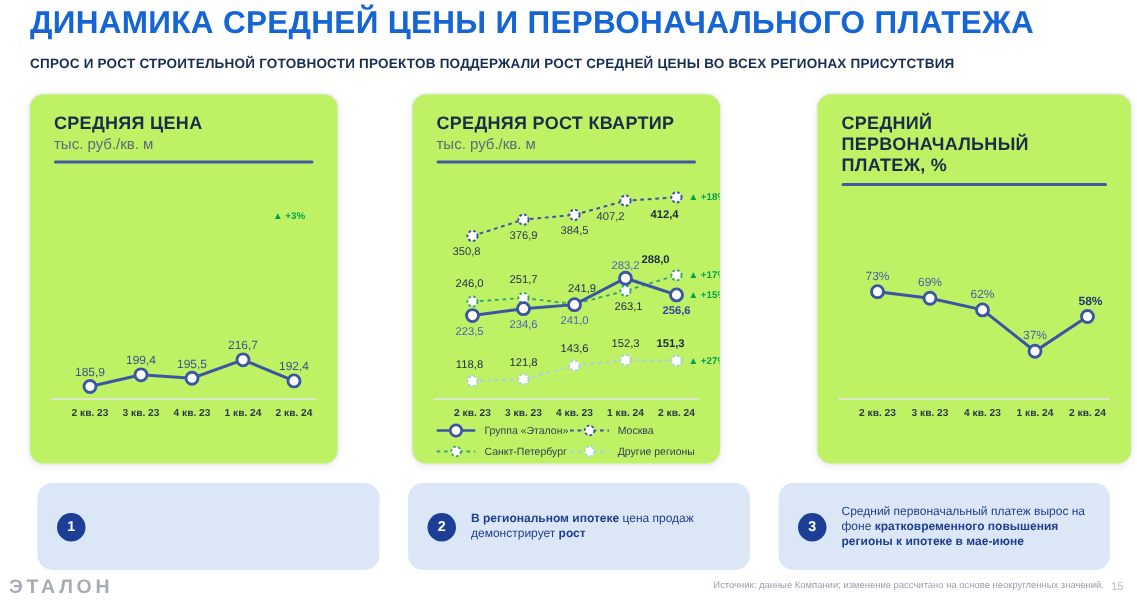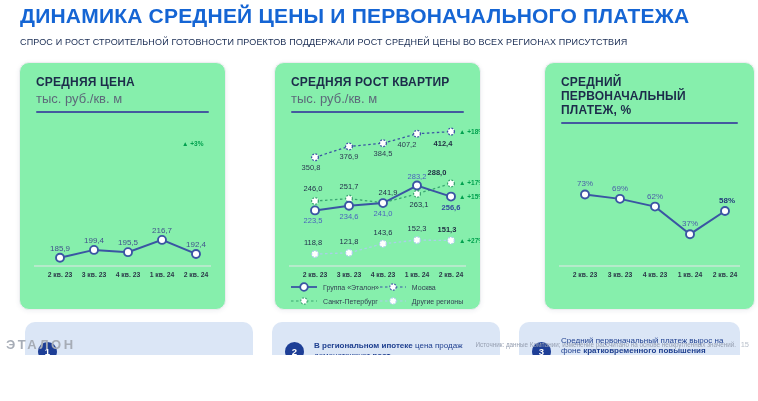--- a/index.html
+++ b/index.html
@@ -1,27 +1,27 @@
 <!DOCTYPE html>
 <html><head>
 <meta charset="utf-8">
 <style>
   html,body{margin:0;padding:0;background:#fff;}
-  .slide{position:relative;width:758px;height:355px;background:#fff;overflow:hidden;
+  .slide{position:relative;width:758px;height:401px;background:#fff;overflow:hidden;
          font-family:"Liberation Sans",sans-serif;}
   .title{position:absolute;left:20px;top:4px;font-size:21px;font-weight:bold;
          color:#1565d4;letter-spacing:.2px;white-space:nowrap;}
-  .subtitle{position:absolute;left:20px;top:37px;font-size:9px;font-weight:normal;
+  .subtitle{position:absolute;left:20px;top:37px;font-size:9px;font-weight:bold;
          color:#182b52;letter-spacing:.15px;white-space:nowrap;}
-  .card{position:absolute;top:62px;height:248px;background:#86efac;border:1px solid #ededf0;
+  .card{position:absolute;top:62px;height:248px;background:#bef264;border:1px solid #ededf0;
         border-radius:10px;box-shadow:0 1px 5px rgba(30,40,80,.07);box-sizing:border-box;}
   .c1{left:19px;width:207px}.c2{left:274px;width:207px}.c3{left:544px;width:211px}
   .card h2{margin:12px 16px 0;font-size:12px;font-weight:bold;color:#1c2b4a;
            letter-spacing:.2px;line-height:1.18;}
-  .unit{margin:2px 16px 0;font-size:13px;color:#5d6a7a;}
+  .unit{margin:2px 16px 0;font-size:10px;color:#5d6a7a;}
   .rule{margin:5px 16px 0;height:2px;background:#44599f;border-radius:1px;}
   .chart{position:absolute;left:0;top:43px;width:100%;height:173px;}
   .legend{position:absolute;left:0;top:219px;width:100%;box-sizing:border-box;
           padding-left:16px;display:grid;grid-template-columns:47% 53%;row-gap:4px;}
   .lg-item{display:flex;align-items:center;gap:6px;font-size:7px;color:#333f52;}
   .note{position:absolute;top:322px;height:58px;background:#dbe6f6;border-radius:10px;
         display:flex;align-items:center;box-sizing:border-box;}
   .n1{left:25px;width:228px}.n2{left:272px;width:228px}.n3{left:519px;width:221px}
   .note-num{flex:0 0 auto;width:19px;height:19px;margin:0 10px 0 13px;border-radius:50%;
         background:#1d3e96;color:#fff;font-size:9.5px;font-weight:bold;

